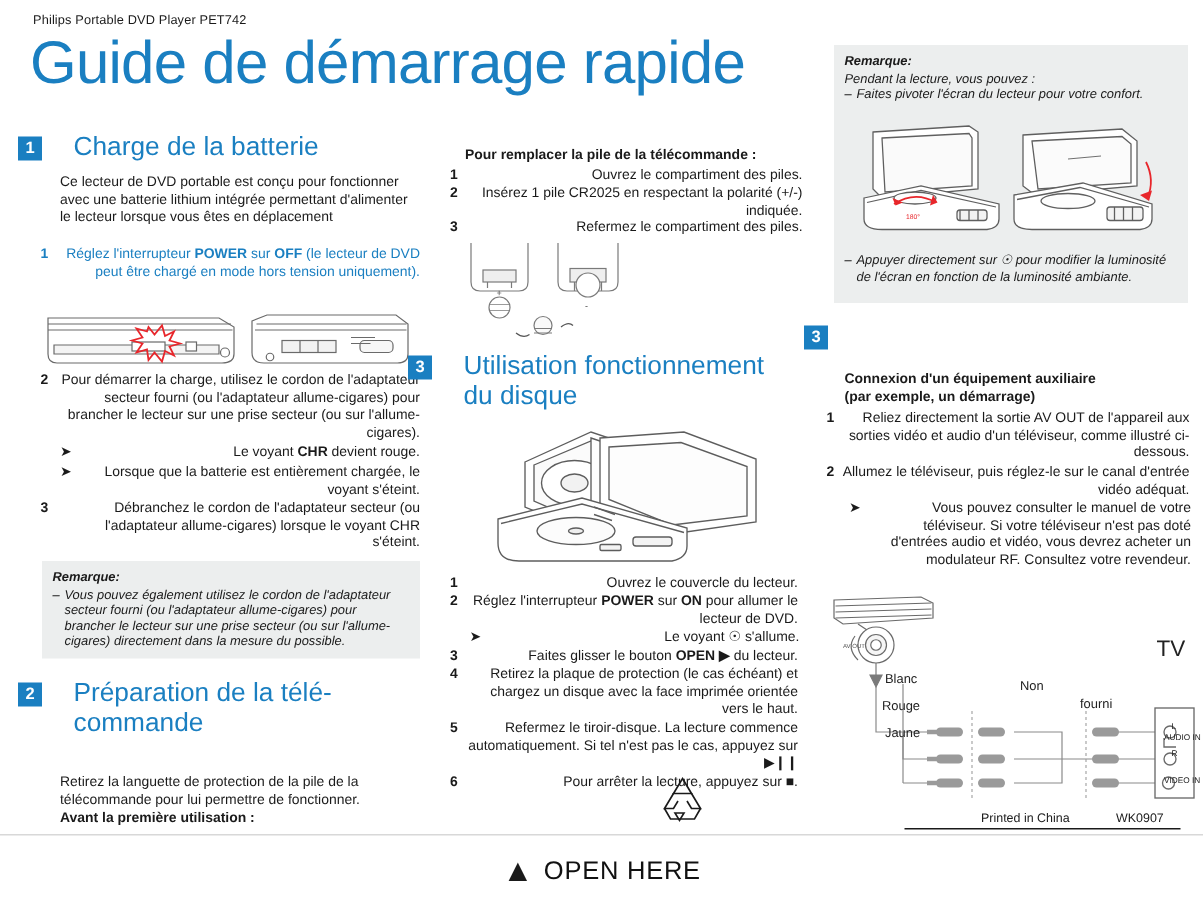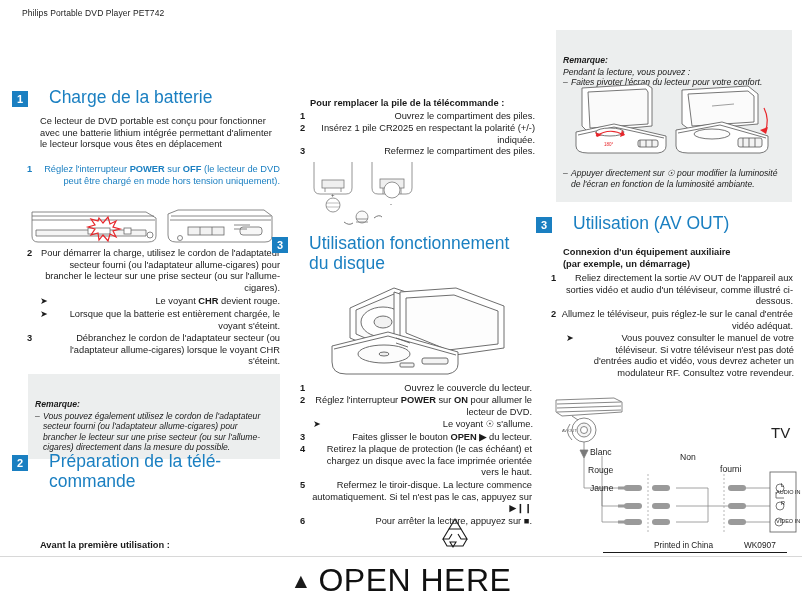--- a/index.html
+++ b/index.html
@@ -46,48 +46,49 @@
   .row .mk { flex:0 0 auto; width:9px; font-weight:700; }
   .row .mk.arr { width:11px; font-weight:400; }
   .row .bd { flex:1 1 auto;text-align:right; }
 
   
   .remark {
     position:absolute; background:#eceeee;
     font-size:8.6px; line-height:10.6px; font-style:italic; color:#1a1a1a;
     padding:5px 8px 6px 7px;
   }
-  .remark .ttl { font-weight:700; font-style:italic; display:block; margin-bottom:1px;margin-top:20px; }
+  .remark .ttl { font-weight:700; font-style:italic; display:block; margin-bottom:1px; }
   .remark .dash { display:flex; }
   .remark .dash .d { flex:0 0 8px; }
 
   
   .ill { position:absolute; }
   .ill svg { display:block; }
 
   
   .footrule { position:absolute; left:603px; top:552px; width:184px; border-top:1.4px solid #1a1a1a; }
   .footmeta { position:absolute; font-size:8.3px; color:#1a1a1a; }
   .openbar {
     position:absolute; left:0; top:556px; width:802px; height:48px;
     background:#ffffff; border-top:1px solid #d8d8d8;
     display:flex; align-items:center; justify-content:center;
   }
-  .openbar .lbl { font-size:32px; letter-spacing:.5px; color:#111; font-weight:400; }
+  .openbar .lbl { font-size:17px; letter-spacing:.5px; color:#111; font-weight:400; }
   .openbar .tri { font-size:21px; margin-right:7px; }
 
   .diagtxt { position:absolute; font-size:8.6px; color:#222; }
   .tvlabel { position:absolute; font-size:15px; color:#222; }
 </style>
 </head>
 <body>
 
 <div class="page">
 
   <div class="brandline">Philips Portable DVD Player PET742</div>
+  <div class="maintitle">Guide de démarrage rapide</div>
 
   <div class="sec-head" style="left:12px; top:88px; width:270px;">
     <div class="sec-num">1</div>
     <div class="sec-title">Charge de la batterie</div>
   </div>
 
   <div class="txt" style="left:40px; top:116px; width:240px;">Ce lecteur de DVD portable est conçu pour fonctionner avec une batterie lithium intégrée permettant d'alimenter le lecteur lorsque vous êtes en déplacement</div>
 
   <div class="txt" style="left:27px; top:164px; width:253px;">
     <div class="row">
@@ -156,20 +157,21 @@
       <div>Vous pouvez également utilisez le cordon de l'adaptateur secteur fourni (ou l'adaptateur allume-cigares) pour brancher le lecteur sur une prise secteur (ou sur l'allume-cigares) directement dans la mesure du possible.</div>
     </div>
   </div>
 
   <div class="sec-head" style="left:12px; top:452px; width:272px;">
     <div class="sec-num">2</div>
     <div class="sec-title">Préparation de la télé-commande</div>
   </div>
 
   <div class="txt b" style="left:40px; top:504px; width:240px;margin-top:36px;">Avant la première utilisation :</div>
+  <div class="txt" style="left:40px; top:516px; width:244px;">Retirez la languette de protection de la pile de la télécommande pour lui permettre de fonctionner.</div>
 
   <div class="txt b" style="left:310px; top:98px; width:225px;">Pour remplacer la pile de la télécommande :</div>
 
   <div class="txt" style="left:300px; top:111px; width:235px;">
     <div class="row">
         <div class="mk">1</div>
         <div class="bd">Ouvrez le compartiment des piles.</div>
       </div>
   </div>
   <div class="txt" style="left:300px; top:123px; width:235px;">
@@ -329,21 +331,20 @@
 
   <div class="remark" style="left:556px; top:166px; width:236px; background:#eceeee; padding-top:2px;">
     <div class="dash">
       <div class="d">–</div>
       <div>Appuyer directement sur ☉ pour modifier la luminosité de l'écran en fonction de la luminosité ambiante.</div>
     </div>
   </div>
 
   <div class="sec-head" style="left:536px; top:214px; width:260px;">
     <div class="sec-num">3</div>
-    <div class="sec-title">Utilisation (AV OUT)</div>
   </div>
 
   <div class="txt b" style="left:563px; top:247px; width:230px;">Connexion d'un équipement auxiliaire</div>
   <div class="txt b" style="left:563px; top:259px; width:230px;">(par exemple, un démarrage)</div>
 
   <div class="txt" style="left:551px; top:273px; width:242px;">
     <div class="row">
         <div class="mk">1</div>
         <div class="bd">Reliez directement la sortie AV OUT de l'appareil aux sorties vidéo et audio d'un téléviseur, comme illustré ci-dessous.</div>
       </div>

